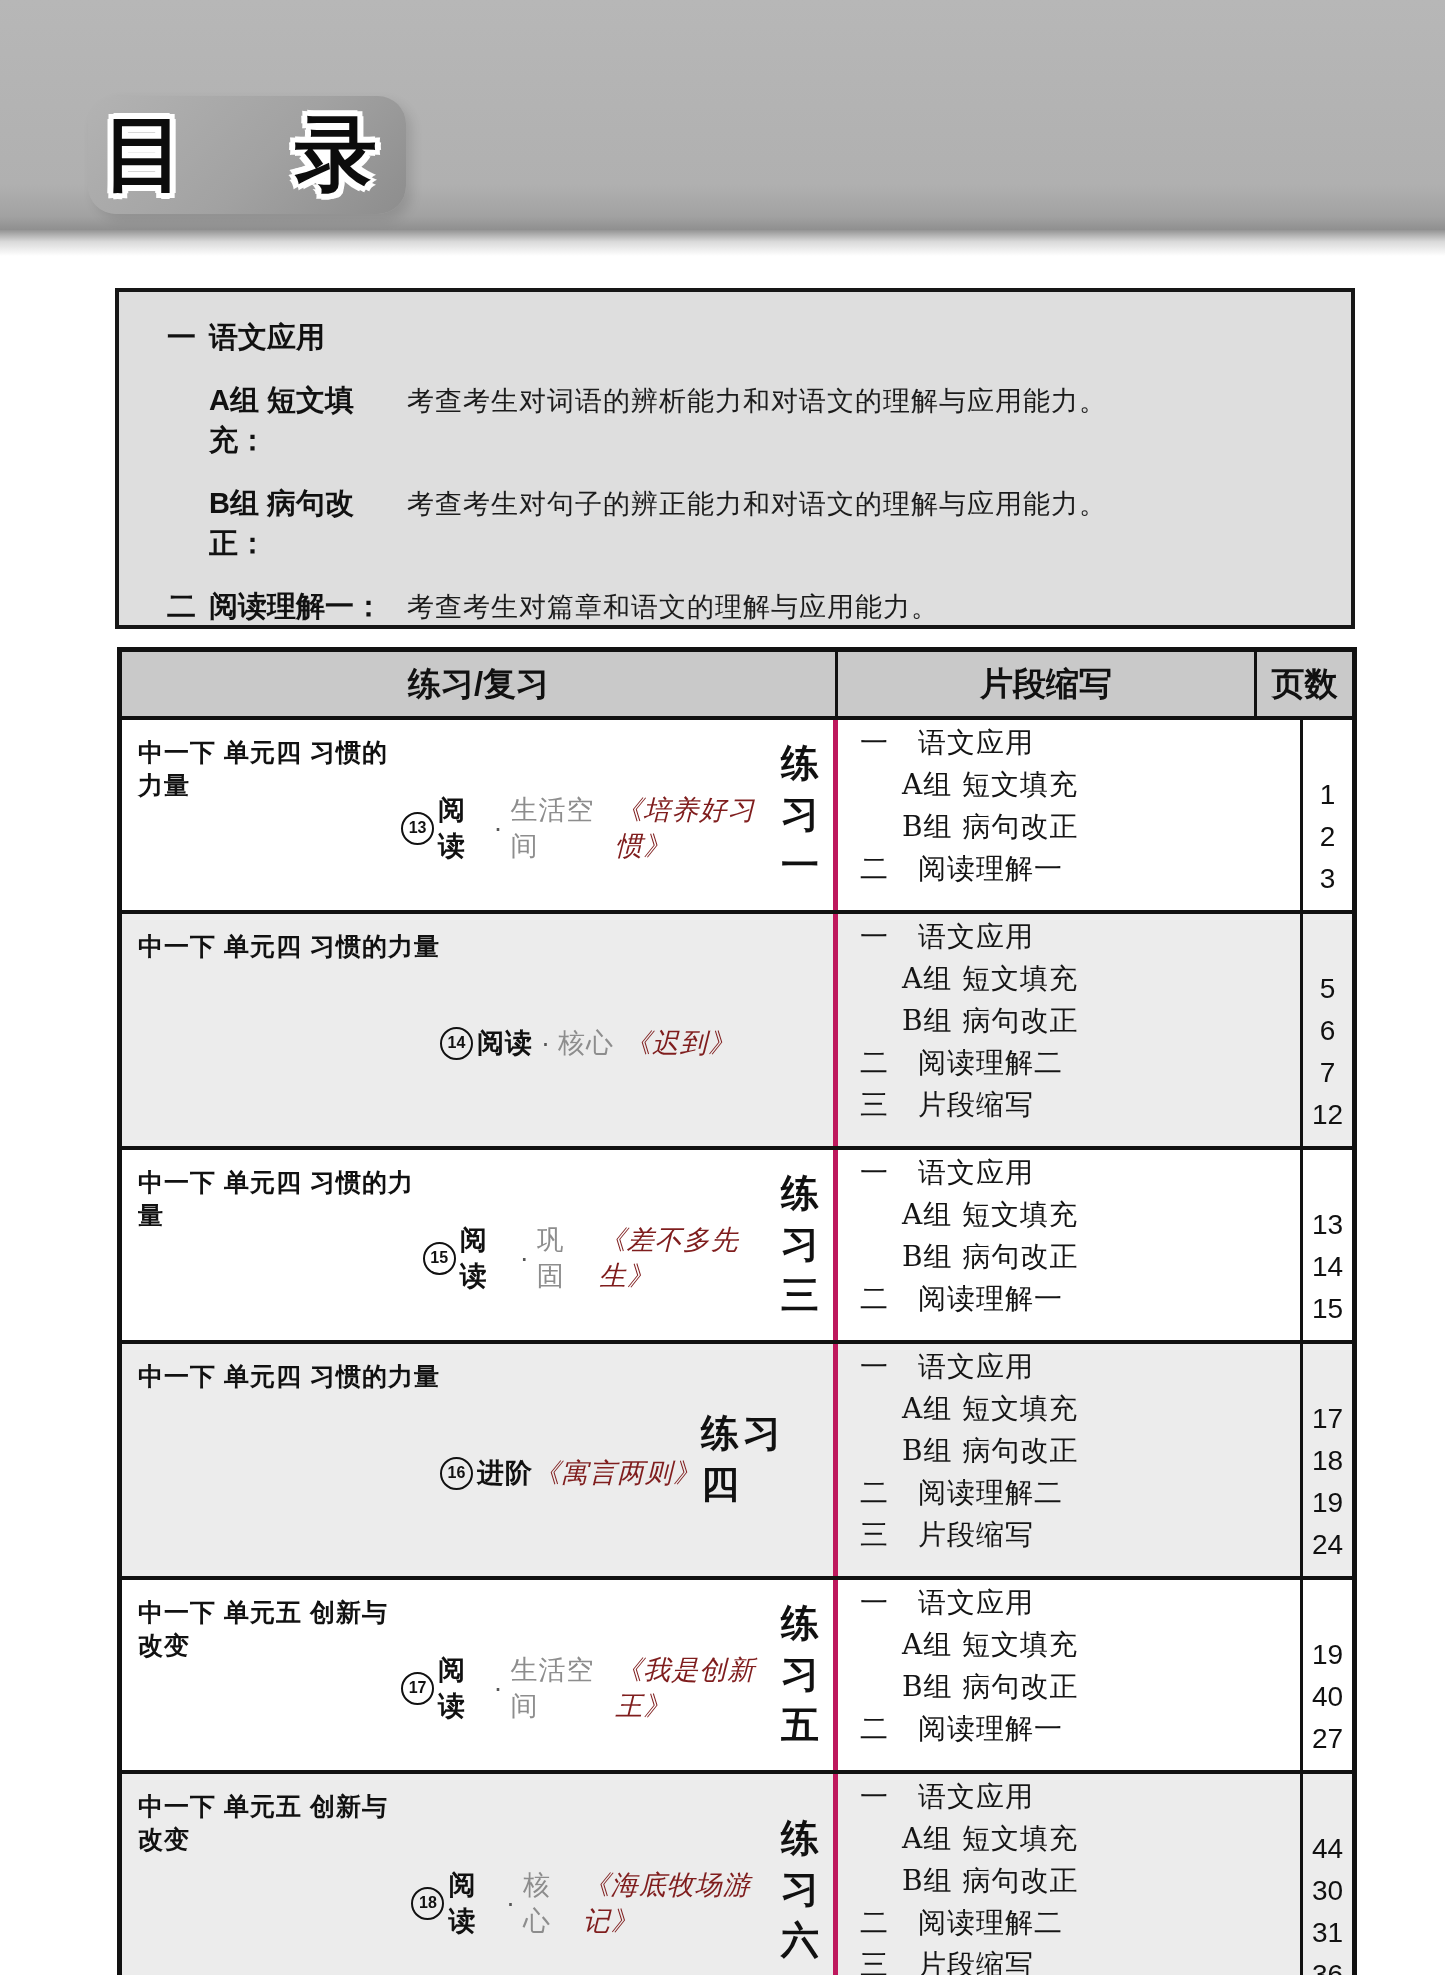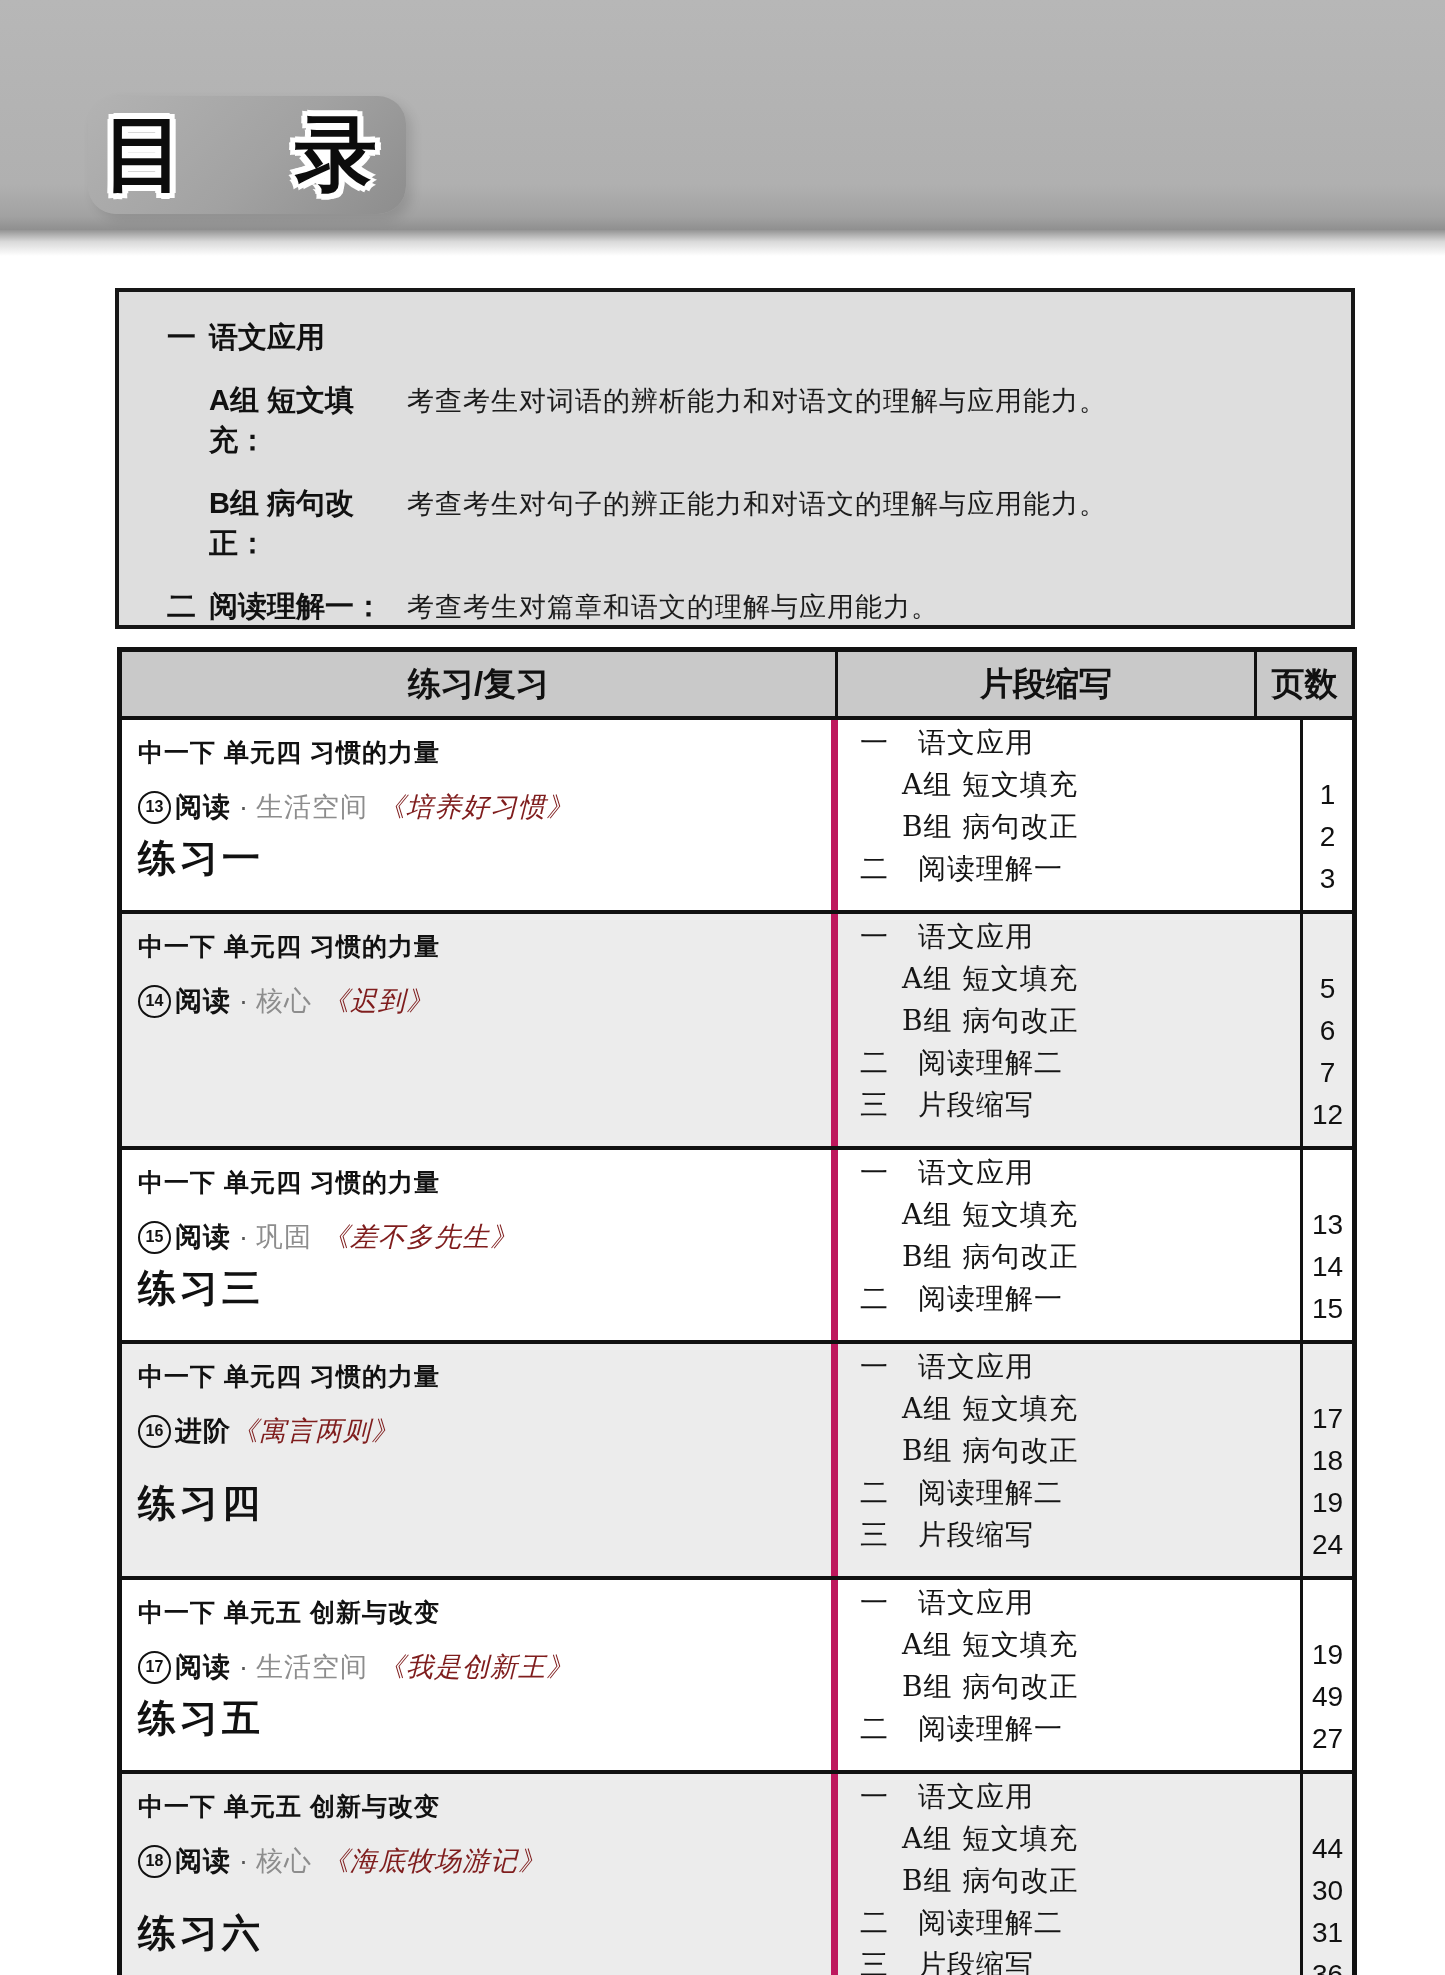--- a/index.html
+++ b/index.html
@@ -50,22 +50,22 @@
     font-weight:bold;font-size:33px;align-items:center;
   }
   .hcell{box-sizing:border-box;text-align:center;}
   .hcell-1{width:716px;border-right:3px solid #111;height:100%;display:flex;align-items:center;justify-content:center;}
   .hcell-2{width:419px;border-right:3px solid #111;height:100%;display:flex;align-items:center;justify-content:center;}
   .hcell-3{flex:1;height:100%;display:flex;align-items:center;justify-content:center;}
   .trow{display:flex;border-bottom:4px solid #111;background:#ffffff;}
   .trow:last-child{border-bottom:none;}
   .trow.alt{background:#ececec;}
   .cell-left{
-    width:716px;box-sizing:border-box;border-right:7px solid #be185d;
-    padding:16px 10px 10px 16px;display:flex;flex-direction:column;
+    width:716px;box-sizing:border-box;border-right:5px solid #be185d;
+    padding:16px 10px 10px 16px;display:flex;flex-direction:row;
   }
   .unit-line{font-size:25px;font-weight:bold;letter-spacing:1px;}
   .lesson-line{margin-top:20px;font-size:27px;display:flex;align-items:center;}
   .circ{
     flex:none;width:29px;height:29px;border:2px solid #111;border-radius:50%;
     display:inline-flex;align-items:center;justify-content:center;
     font-size:16px;font-weight:bold;margin-right:4px;letter-spacing:0;
   }
   .lesson-type{font-weight:bold;letter-spacing:1px;}
   .dot-sep{color:#555;padding:0 8px;}
@@ -259,21 +259,21 @@
     </div>
     <div class="cell-mid">
           <div class="cline">一　语文应用</div>
           <div class="cline sub">A组 短文填充</div>
           <div class="cline sub">B组 病句改正</div>
           <div class="cline">二　阅读理解一</div>
         </div>
     <div class="cell-page">
           <div class="pline"></div>
           <div class="pline">19</div>
-          <div class="pline">49</div>
+          <div class="pline">40</div>
           <div class="pline">27</div>
         </div>
   </div>
 
   <div class="trow alt">
     <div class="cell-left">
       <div class="unit-line">中一下 单元五 创新与改变</div>
       <div class="lesson-line">
         <span class="circ">18</span>
         <span class="lesson-type">阅读</span>

